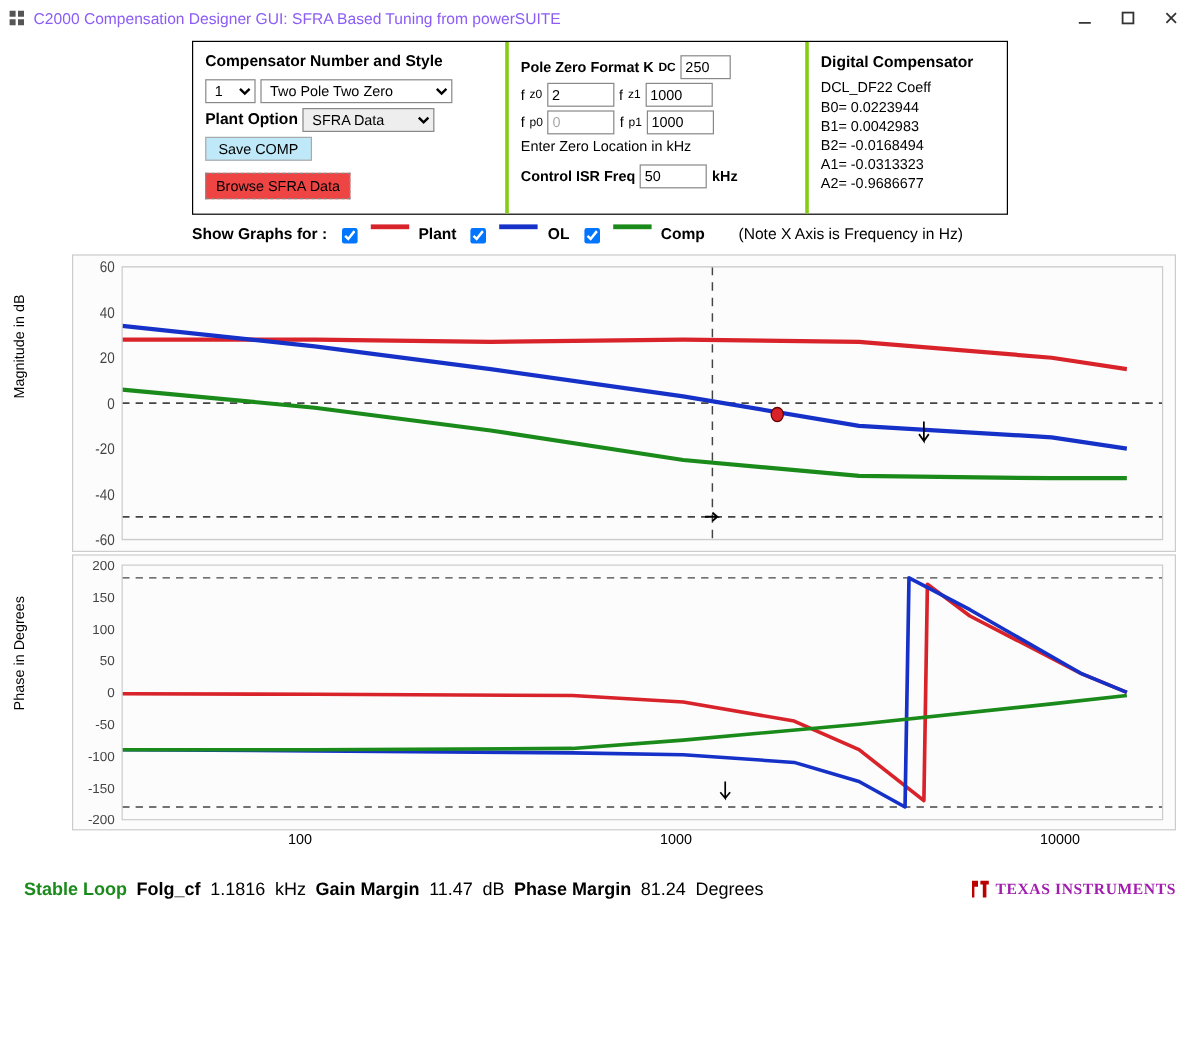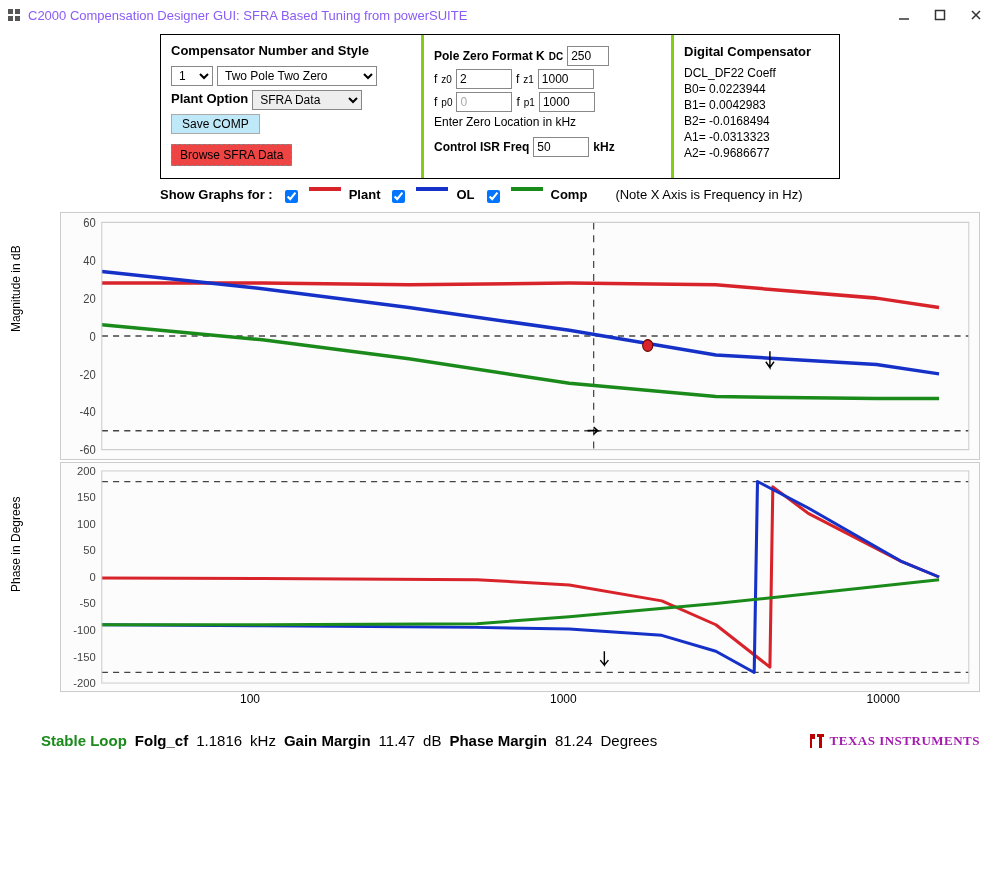--- a/index.html
+++ b/index.html
@@ -73,25 +73,24 @@
   .chart-wrap { position:relative; margin:6px 20px 0 20px;}
   .axis-label { position:absolute; left:-4px; top:50%; transform:rotate(-90deg) translate(0,-50%); transform-origin:left top; font-size:12px;}
   .chart-box {
     border:1px solid #ccc;
     background:#fcfcfc;
     position:relative;
     margin-left:40px;
   }
   .footer {
     display:flex;
-    align-items:flex-start;
+    align-items:center;
     gap:8px;
     padding:10px 20px;
     font-size:15px;
-    margin-left:21px;
   }
   .footer .bold { font-weight:bold;}
   .footer .stable { color:#1a8a1a; font-weight:bold;}
   .ti-logo { color:#a21caf; font-weight:bold; font-size:13px; display:flex; align-items:center; gap:4px; margin-left:auto;}
 </style>
 </head>
 <body>
 
 <div class="titlebar">
   <span class="app-icon">

